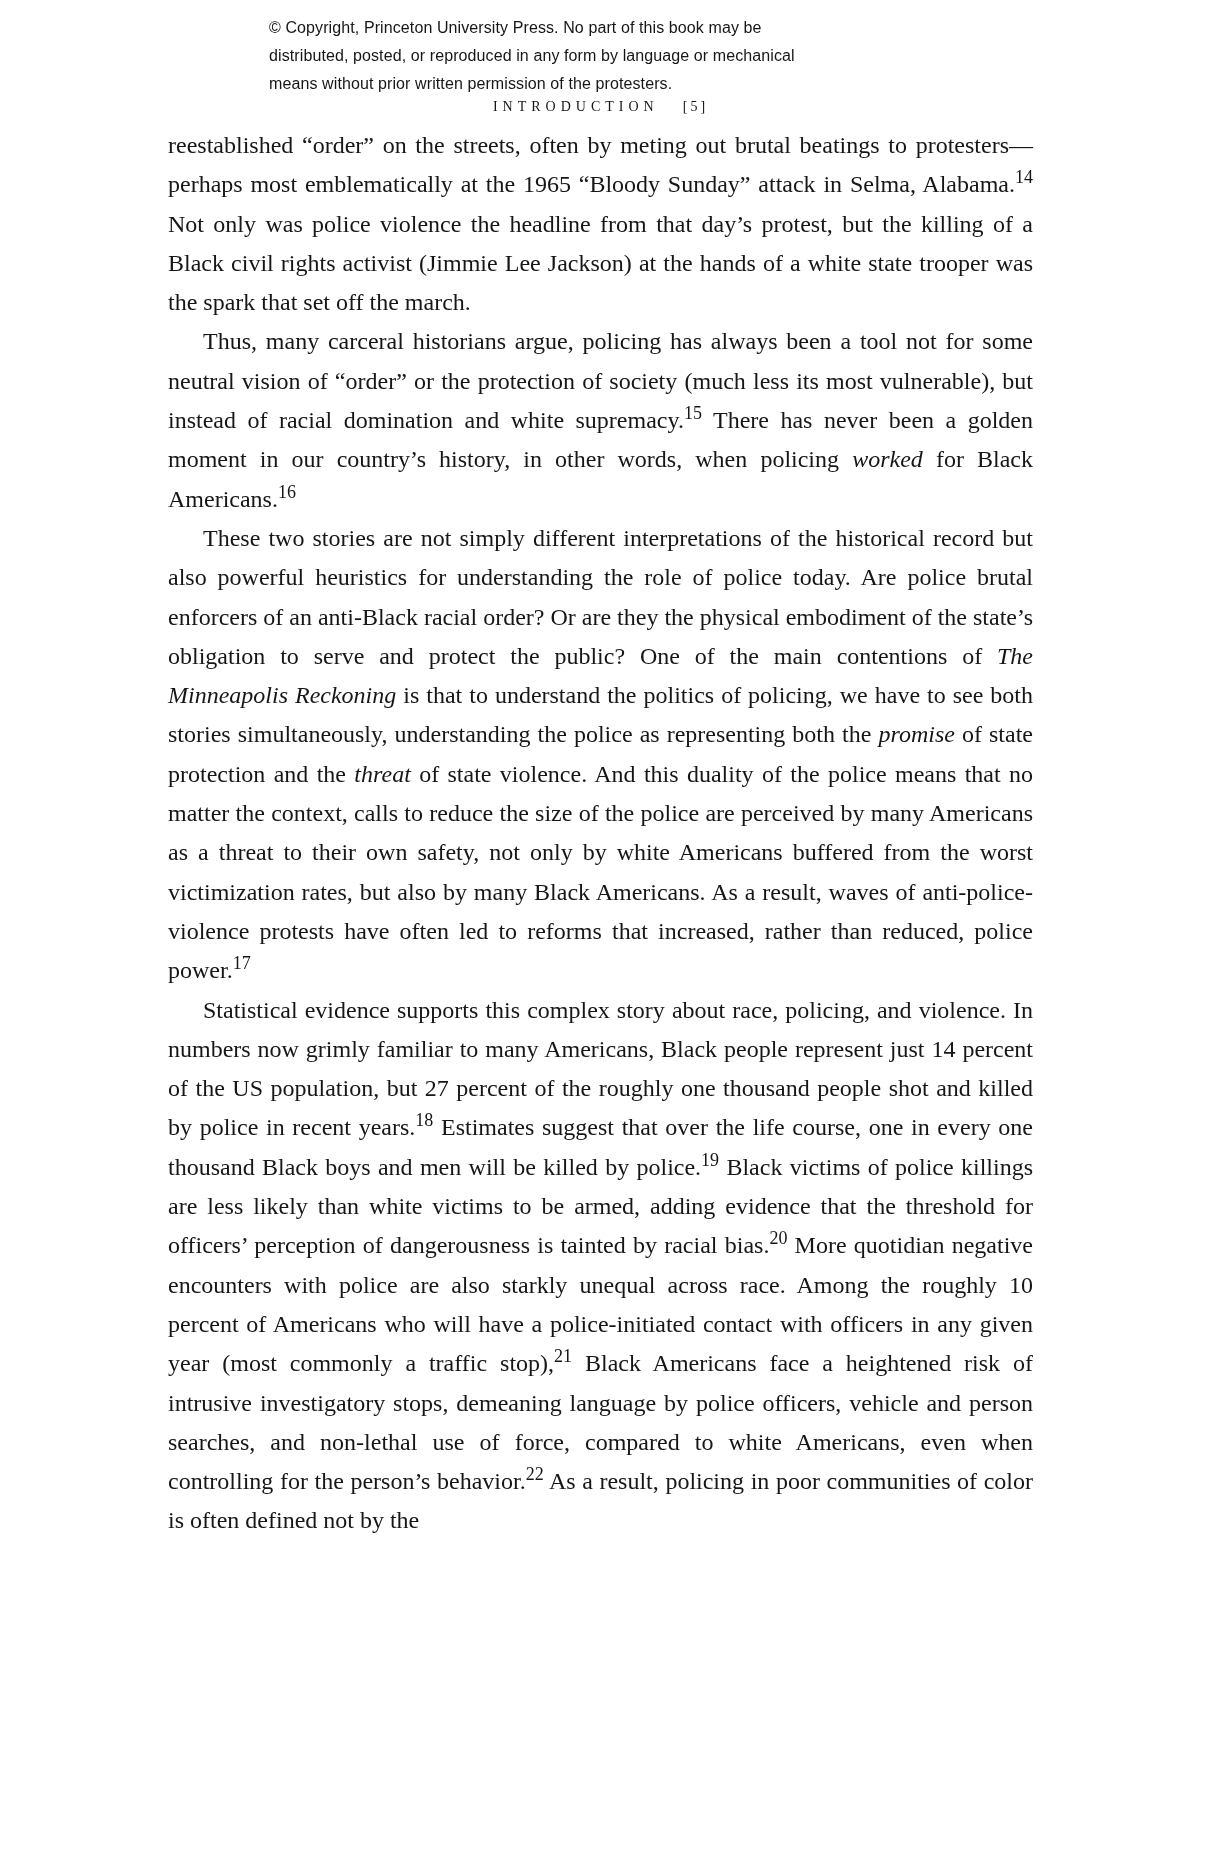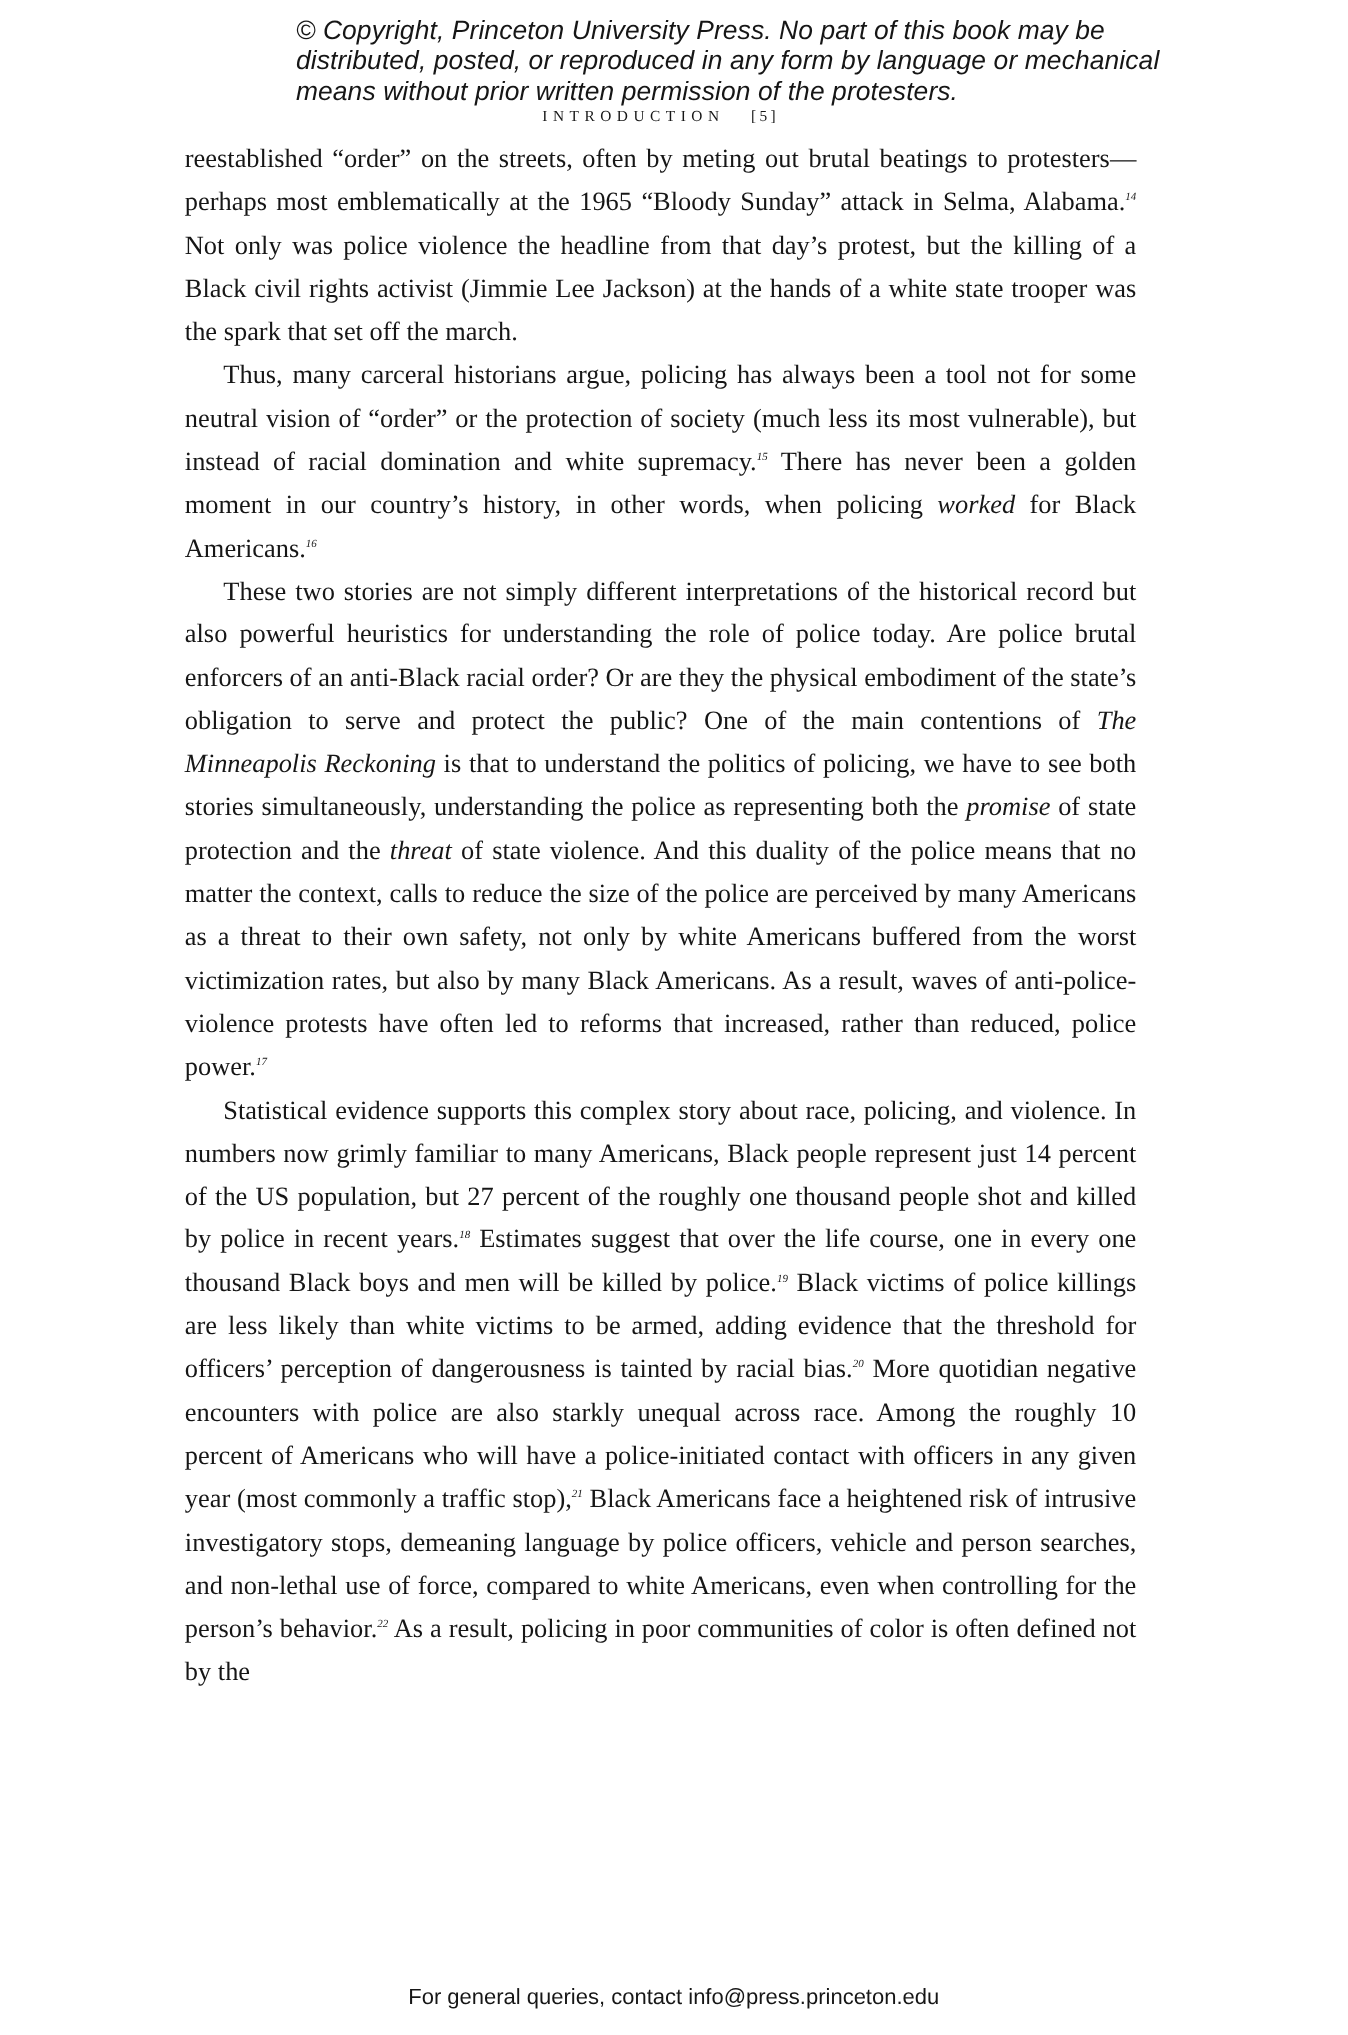--- a/index.html
+++ b/index.html
@@ -10,26 +10,25 @@
     height: 1850px;
     background: var(--paper);
     color: var(--ink);
     overflow: hidden;
   }
   .copyright {
     position: absolute;
     left: 269px;
     top: 14px;
     font-family: "Liberation Sans", sans-serif;
-    font-size: 24px;
+    font-size: 16px;
     line-height: 28px;
     letter-spacing: 0.1px;
     color: var(--ink);
     white-space: nowrap;
-    font-style: italic;
   }
   .running-head {
     position: absolute;
     left: 168px;
     top: 96px;
     width: 865px;
     text-align: center;
     font-family: "Liberation Serif", serif;
     font-size: 14px;
     line-height: 22px;
@@ -45,26 +44,25 @@
     font-family: "Liberation Serif", serif;
     font-size: 24px;
     line-height: 39.3px;
     text-align: justify;
     color: var(--ink);
   }
   .bodytext p { margin: 0; padding: 0; }
   .bodytext p.indent { text-indent: 35px; }
   .bodytext i { font-style: italic; }
   .bodytext sup {
-    font-size: 10px;
+    font-size: 18px;
     line-height: 0;
     vertical-align: baseline;
     position: relative;
     top: -9px;
-    font-style: italic;
   }
   .footer {
     position: absolute;
     left: 0;
     top: 1804px;
     width: 1225px;
     text-align: center;
     font-family: "Liberation Sans", sans-serif;
     font-size: 20px;
     line-height: 24px;
@@ -86,15 +84,14 @@
     <span class="title">INTRODUCTION</span><span class="pagenum">[5]</span>
   </div>
 
   <div class="bodytext">
       <p><span>reestablished “order” on the streets, often by meting out brutal beatings to protesters—perhaps most emblematically at the 1965 “Bloody Sunday” attack in Selma, Alabama.</span><sup>14</sup><span> Not only was police violence the headline from that day’s protest, but the killing of a Black civil rights activist (Jimmie Lee Jackson) at the hands of a white state trooper was the spark that set off the march.</span></p>
       <p class="indent"><span>Thus, many carceral historians argue, policing has always been a tool not for some neutral vision of “order” or the protection of society (much less its most vulnerable), but instead of racial domination and white supremacy.</span><sup>15</sup><span> There has never been a golden moment in our country’s history, in other words, when policing </span><i>worked</i><span> for Black Americans.</span><sup>16</sup></p>
       <p class="indent"><span>These two stories are not simply different interpretations of the historical record but also powerful heuristics for understanding the role of police today. Are police brutal enforcers of an anti-Black racial order? Or are they the physical embodiment of the state’s obligation to serve and protect the public? One of the main contentions of </span><i>The Minneapolis Reckoning</i><span> is that to understand the politics of policing, we have to see both stories simultaneously, understanding the police as representing both the </span><i>promise</i><span> of state protection and the </span><i>threat</i><span> of state violence. And this duality of the police means that no matter the context, calls to reduce the size of the police are perceived by many Americans as a threat to their own safety, not only by white Americans buffered from the worst victimization rates, but also by many Black Americans. As a result, waves of anti-police-violence protests have often led to reforms that increased, rather than reduced, police power.</span><sup>17</sup></p>
       <p class="indent"><span>Statistical evidence supports this complex story about race, policing, and violence. In numbers now grimly familiar to many Americans, Black people represent just 14 percent of the US population, but 27 percent of the roughly one thousand people shot and killed by police in recent years.</span><sup>18</sup><span> Estimates suggest that over the life course, one in every one thousand Black boys and men will be killed by police.</span><sup>19</sup><span> Black victims of police killings are less likely than white victims to be armed, adding evidence that the threshold for officers’ perception of dangerousness is tainted by racial bias.</span><sup>20</sup><span> More quotidian negative encounters with police are also starkly unequal across race. Among the roughly 10 percent of Americans who will have a police-initiated contact with officers in any given year (most commonly a traffic stop),</span><sup>21</sup><span> Black Americans face a heightened risk of intrusive investigatory stops, demeaning language by police officers, vehicle and person searches, and non-lethal use of force, compared to white Americans, even when controlling for the person’s behavior.</span><sup>22</sup><span> As a result, policing in poor communities of color is often defined not by the</span></p>
     </div>
 
-  <div class="footer">For general queries, contact info@press.princeton.edu</div>
 
 </div>
 
 </body></html>

